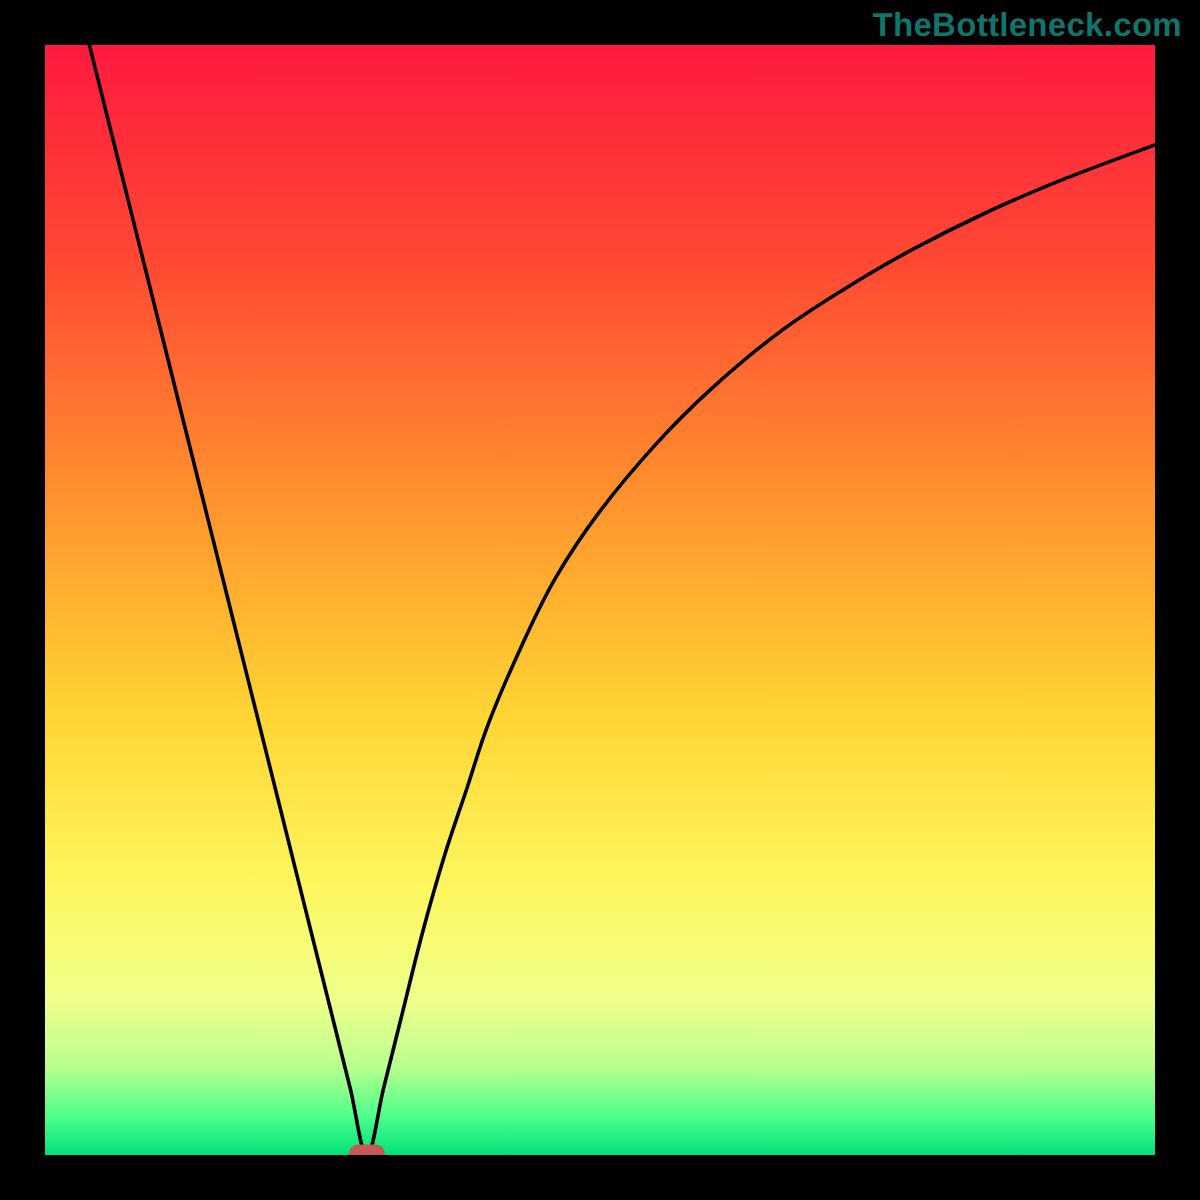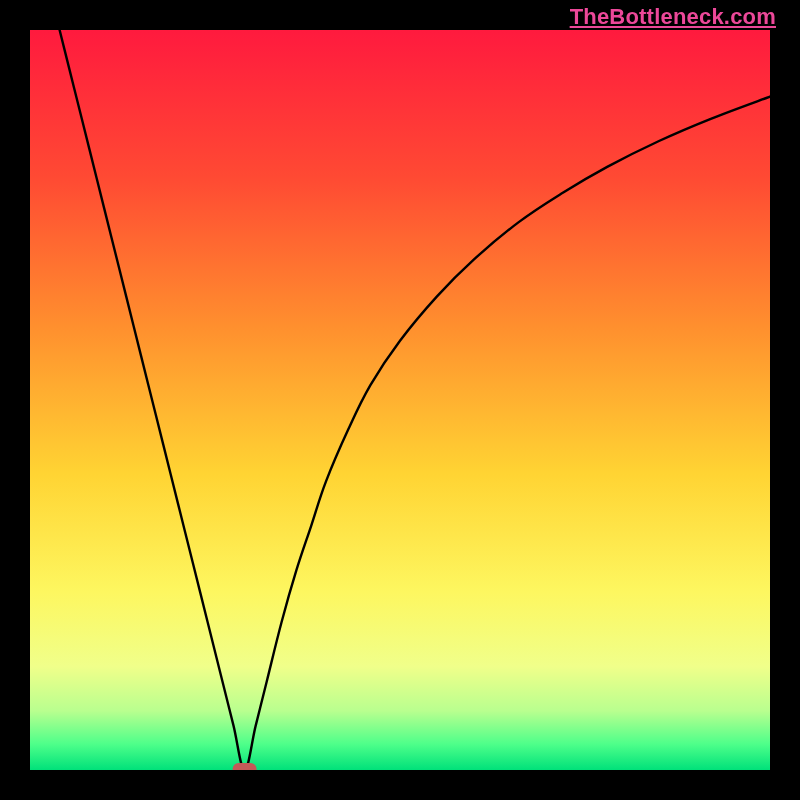--- a/index.html
+++ b/index.html
@@ -13,27 +13,26 @@
   }
   .frame {
     position: relative;
     width: 800px;
     height: 800px;
     background: #000;
   }
   .watermark {
     position: absolute;
     top: 4px;
-    right: 24px;
-    color: #ec4899;
+    right: 12px;
+    color: #0f766e;
     font-size: 22px;
     font-weight: 600;
     letter-spacing: 0.2px;
     user-select: none;
-    text-decoration: underline;
   }
   .plot {
     position: absolute;
     left: 30px;
     top: 30px;
     width: 740px;
     height: 740px;
   }
   svg { display: block; }
 </style>

